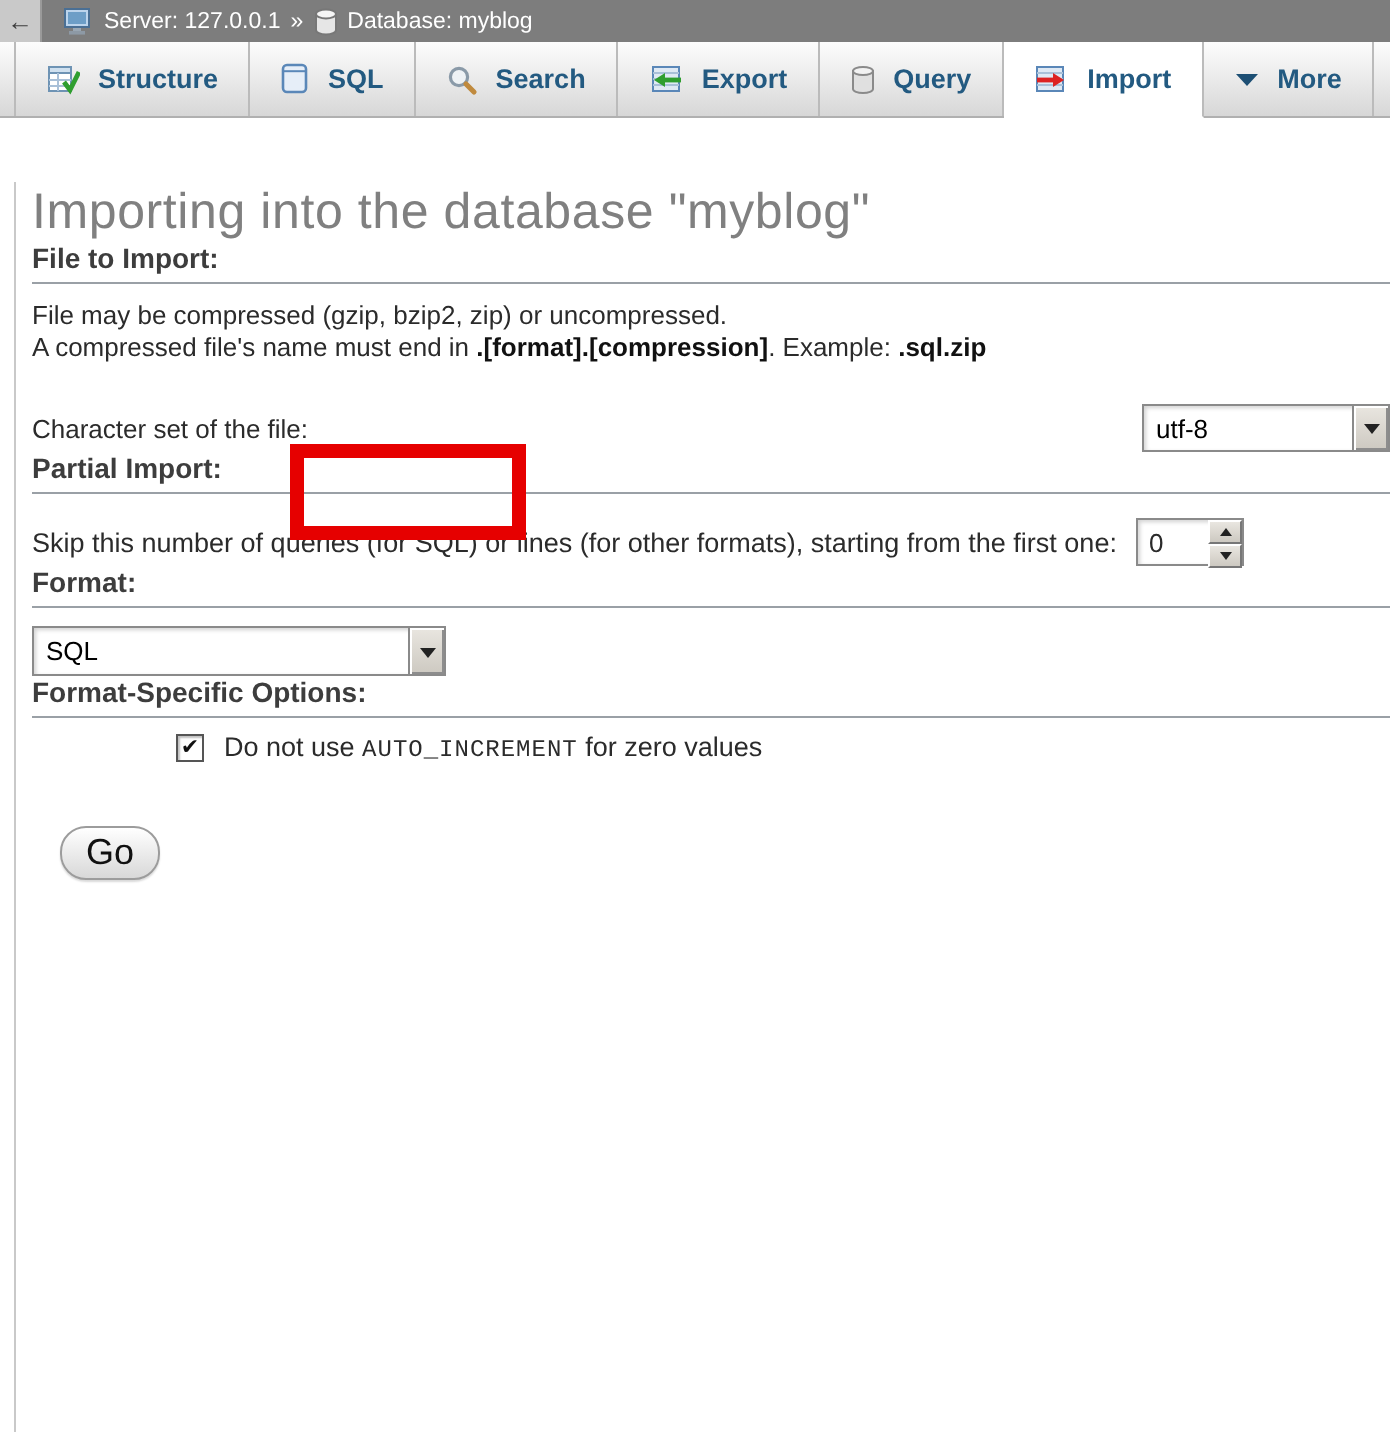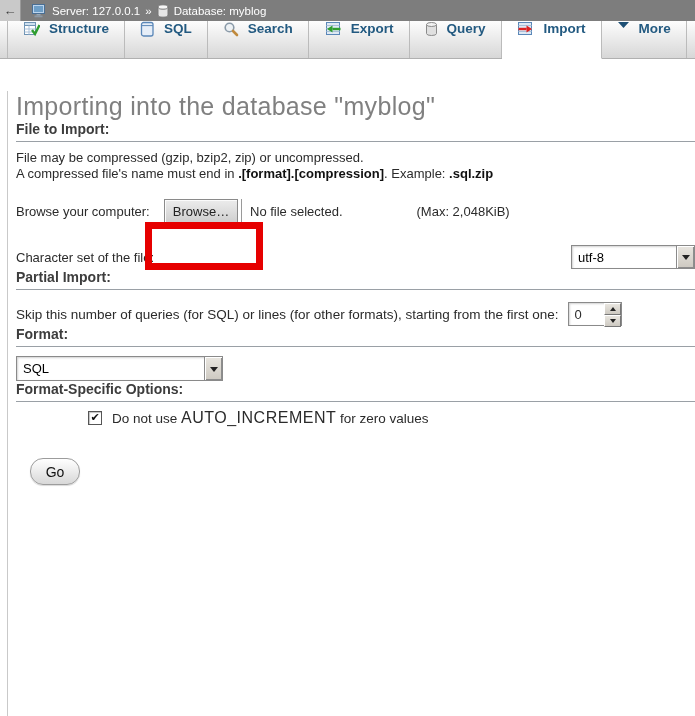--- a/index.html
+++ b/index.html
@@ -20,21 +20,21 @@
     font-size:13px; margin-right:6px; cursor:pointer; border-right:1px solid #9a9a9a;
   }
   .crumb-icon { display:flex; align-items:center; }
 
   
   .tabbar {
     height:38px; background:linear-gradient(#fdfdfd,#d7d7d7);
     border-bottom:1px solid #b0b0b0; display:flex; padding-left:7px;
   }
   .tab {
-    display:flex; align-items:flex-start; gap:9px; padding:0 15px;
+    display:flex; align-items:center; gap:9px; padding:0 15px;
     border-right:1px solid #bbb; font-weight:bold; font-size:13.5px;
     color:#235a81; cursor:pointer; white-space:nowrap;
   }
   .tab:first-child { border-left:1px solid #bbb; }
   .tab.active { background:#fff; border-bottom:1px solid #fff; margin-bottom:-1px; }
 
   
   .content {
     margin-left:7px; border-left:1px solid #c9c9c9; padding-left:8px;
     min-height:640px; font-size:13px; color:#2b2b2b;
@@ -111,26 +111,26 @@
     border:1px solid; border-color:#fff #777 #777 #fff;
     display:flex; align-items:center; justify-content:center; cursor:pointer;
   }
   .tri-up-s  { width:0; height:0; border:3px solid transparent; border-bottom:4px solid #222; margin-bottom:3px; }
   .tri-dn-s  { width:0; height:0; border:3px solid transparent; border-top:4px solid #222; margin-top:3px; }
 
   .row-format { margin-top:9px; }
   .row-compat { margin-top:21px; margin-left:83px; font-size:13.5px; }
   .row-autoinc{ margin-top:7px;  margin-left:72px; font-size:13.5px; }
   .row-autoinc .checkbox { margin-right:10px; }
-  .mono { font-family:Liberation Sans, sans-serif; font-size:16px; letter-spacing:0.5px; }
+  .mono { font-family:Liberation Mono, monospace; font-size:12px; letter-spacing:0.5px; }
 
   .go-btn {
     margin:31px 0 0 14px; width:50px; height:27px; border-radius:13px;
     border:1px solid #9c9c9c; background:linear-gradient(#ffffff,#d8d8d8);
-    font-family:"Liberation Sans",sans-serif; font-size:14px; color:#111;
+    font-family:"Liberation Sans",sans-serif; font-size:18px; color:#111;
     cursor:pointer; box-shadow:0 1px 1px rgba(0,0,0,.15);
   }
 
   
   .red-box {
     position:absolute; left:145px; top:222px; width:118px; height:48px;
     border:7px solid #e60000; z-index:10; pointer-events:none;
   }
 
   svg { display:block; }
@@ -236,27 +236,20 @@
 
   <h1 class="page-title">Importing into the database "myblog"</h1>
 
   
   <h2 class="section sec-file">File to Import:</h2>
   <p class="desc">
     <span>File may be compressed (gzip, bzip2, zip) or uncompressed.</span><br>
     <span>A compressed file's name must end in </span><b>.[format].[compression]</b><span>. Example: </span><b>.sql.zip</b>
   </p>
 
-  <div class="row row-browse">
-    <span class="field-label">Browse your computer:</span>
-    <button class="browse-btn">Browse…</button>
-    <span class="file-divider"></span>
-    <span class="no-file">No file selected.</span>
-    <span class="max-size">(Max: 2,048KiB)</span>
-  </div>
 
   <div class="row row-charset">
     <span class="field-label">Character set of the file:</span>
     <span class="sel sel-charset">
       <span class="val">utf-8</span>
       <span class="btn">
           <span class="tri-down"></span>
         </span>
     </span>
   </div>

